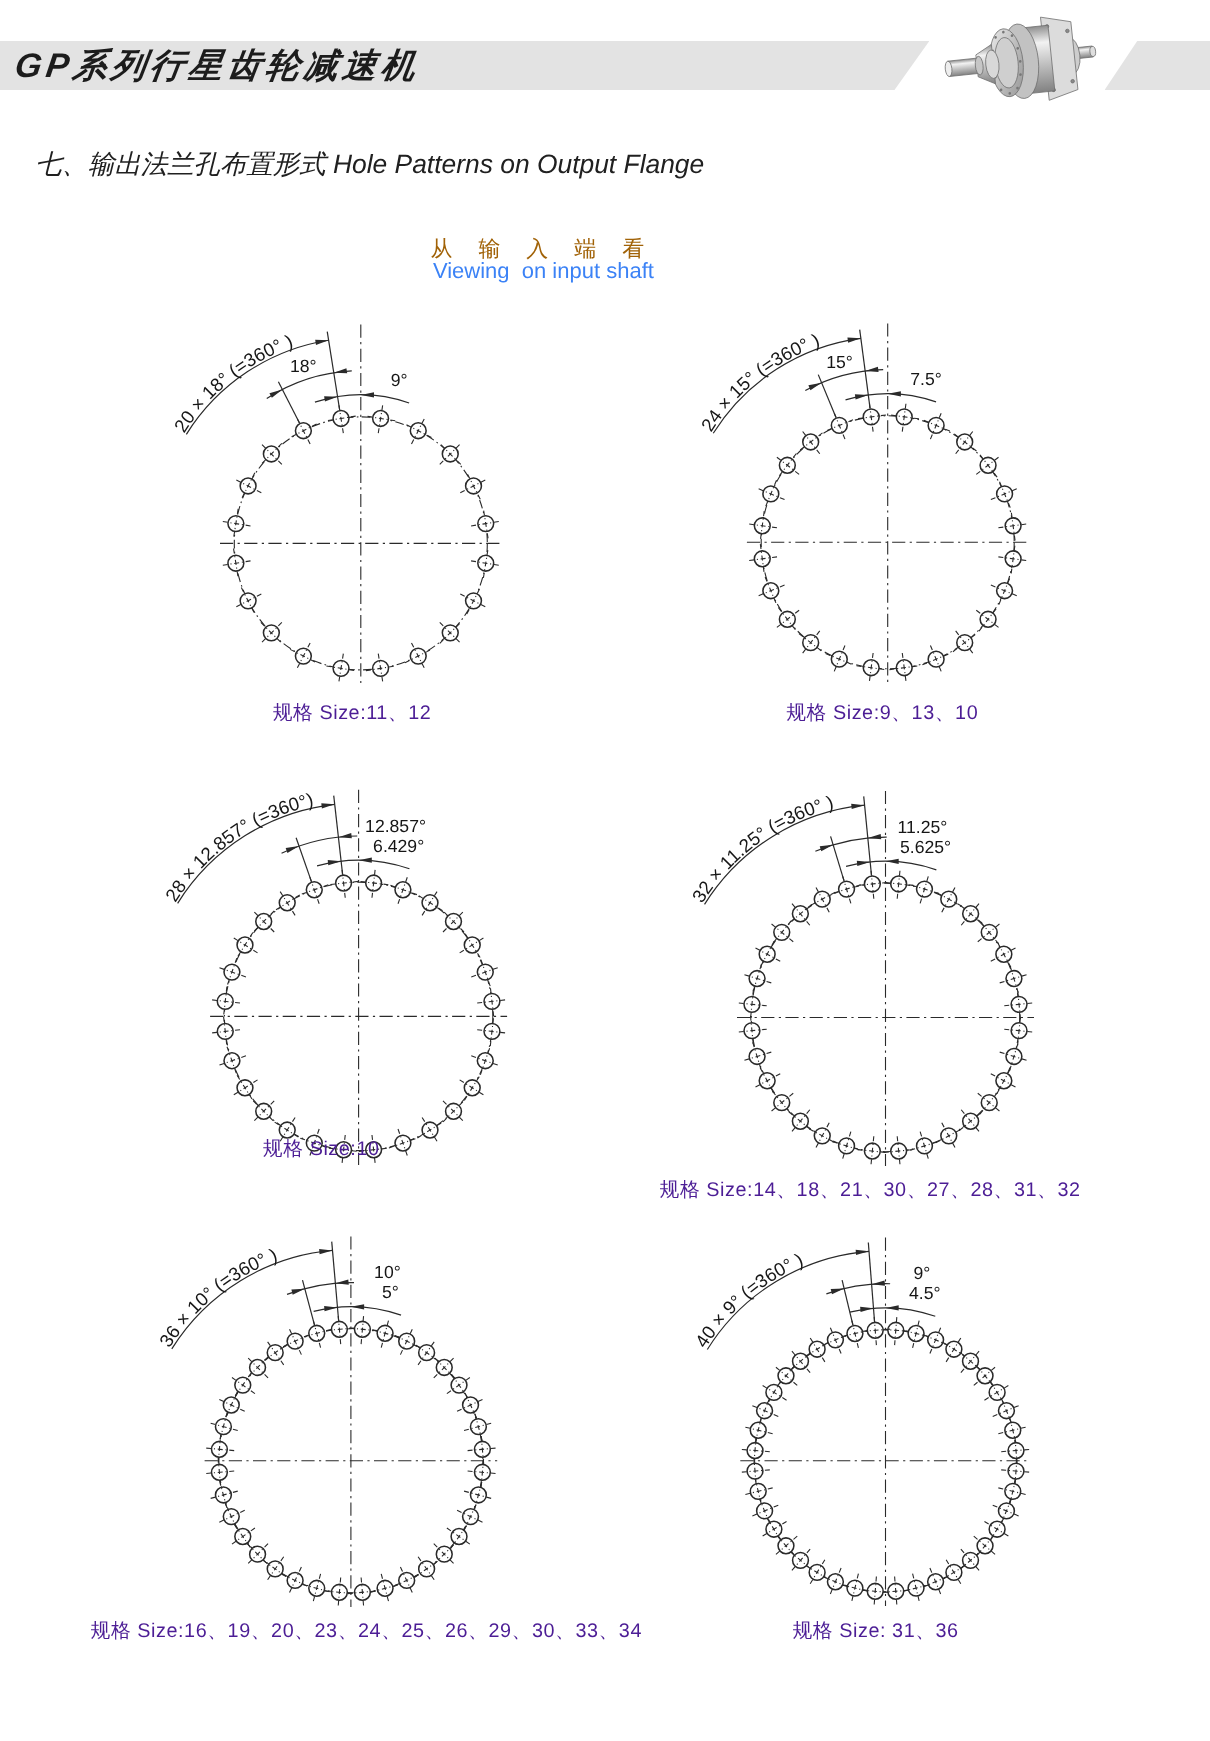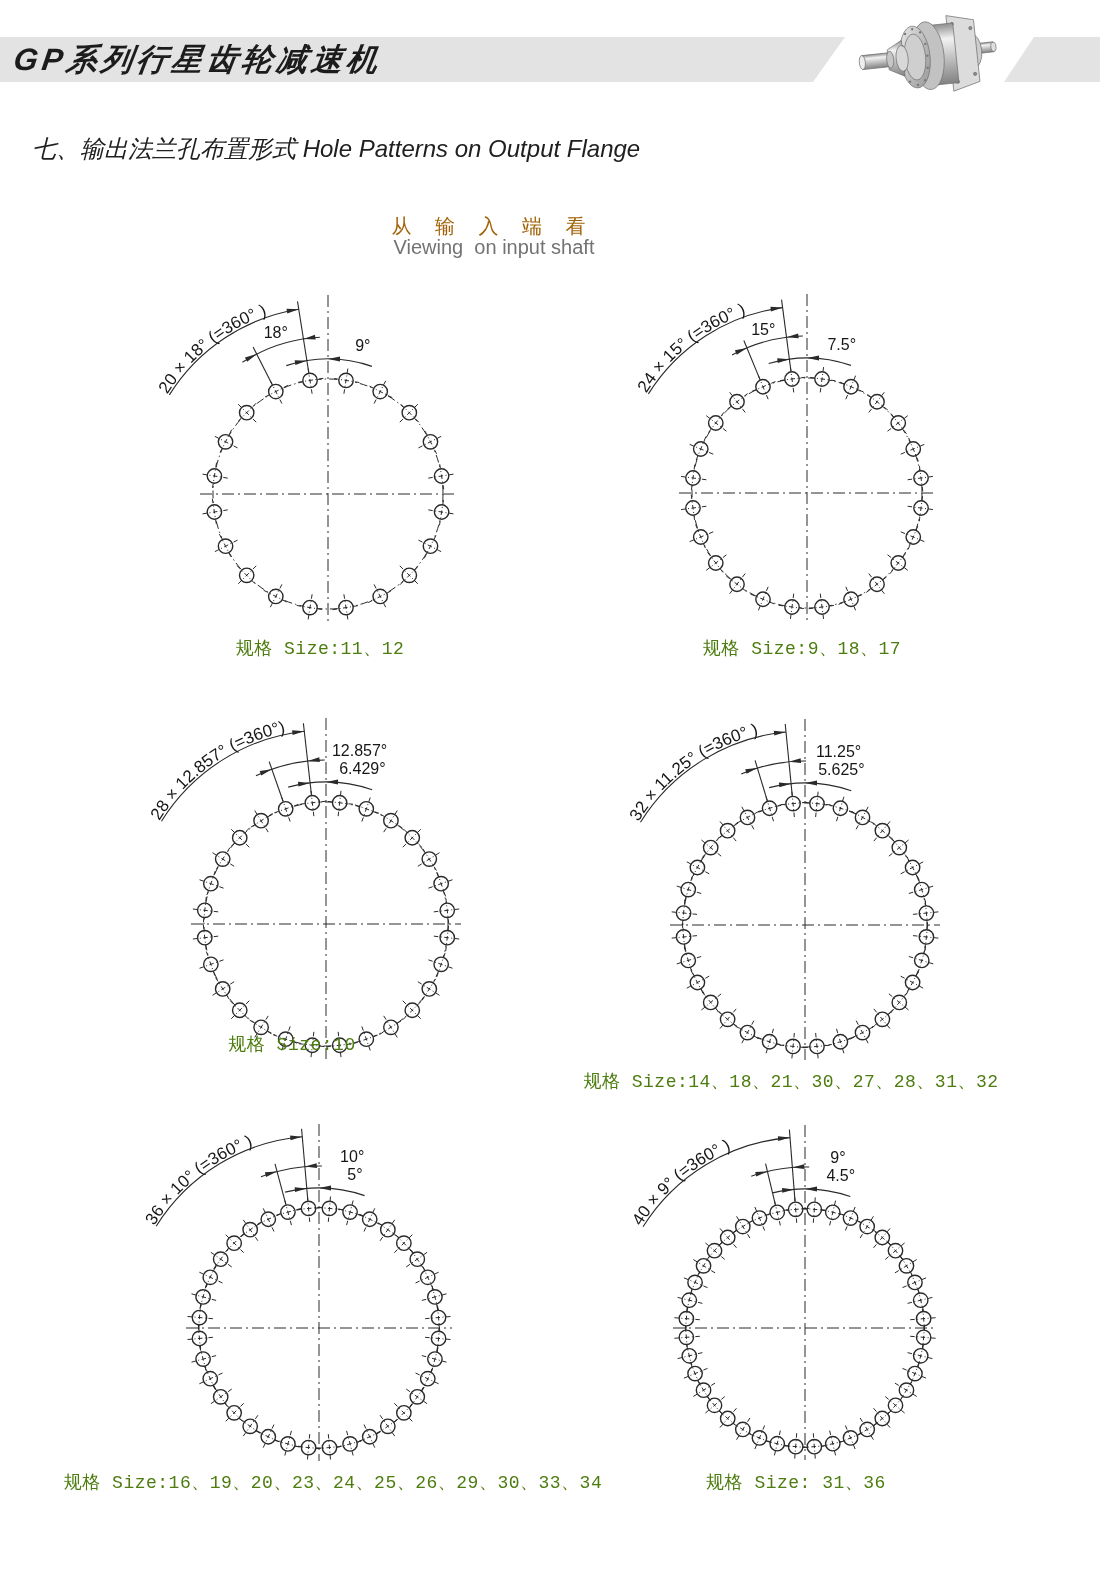--- a/index.html
+++ b/index.html
@@ -21,26 +21,26 @@
   #gear-image{position:absolute;left:850px;top:6px;}
   #section-title{
     position:absolute;left:32px;top:133px;font-size:24px;color:#202020;white-space:nowrap;font-style:italic;
   }
   #subtitle-cn{
     position:absolute;left:493px;top:213px;transform:translateX(-50%);
     font-size:20px;letter-spacing:9px;white-space:pre;color:#a16207;
   }
   #subtitle-en{
     position:absolute;left:494px;top:236px;transform:translateX(-50%);
-    font-size:20px;white-space:pre;color:#737373;text-align:center;
+    font-size:20px;white-space:pre;color:#3b82f6;text-align:center;
   }
   #diagrams-svg{position:absolute;left:0;top:0;}
   .caption{
-    position:absolute;transform:translateX(-50%);font-size:18px;color:#4d7c0f;
-    white-space:nowrap;letter-spacing:0.5px;font-family:Liberation Mono, monospace;
+    position:absolute;transform:translateX(-50%);font-size:18px;color:#4c1d95;
+    white-space:nowrap;letter-spacing:0.5px;
   }
 </style>
 </head>
 <body>
 
 <div class="band" id="band-main"></div>
 <div class="band" id="band-right"></div>
 <div id="banner-title">GP系列行星齿轮减速机</div>
 
 <svg id="gear-image" width="150" height="100" viewBox="0 0 150 100">
@@ -745,17 +745,17 @@
       <polygon points="794.0941856938296,1189.4284906110952 782.3194795187788,1192.762601360789 781.9428758592852,1187.9773981588698" fill="#2a2a2a" stroke="none"></polygon>
       <polygon points="805,1189 817,1186.6 817,1191.4" fill="#2a2a2a" stroke="none"></polygon>
       <path id="arc-label-path-5" d="M 637.8570970696034 1231.5 A 193 193 0 0 1 801.6316855576043 1135.0293948348165" stroke="none" fill="none"></path>
       <text font-size="17" fill="#161616" stroke="none"><textPath startOffset="6" href="#arc-label-path-5" xlink:href="#arc-label-path-5">40 × 9° (=360° )</textPath></text>
       <text x="838.0099562001423" y="1163.1784972635542" text-anchor="middle" font-size="16" fill="#161616" stroke="none">9°</text>
       <text x="840.7171406699536" y="1181.2274021791554" text-anchor="middle" font-size="16" fill="#161616" stroke="none">4.5°</text>
     </g>
   </svg>
 
 <div class="caption" style="left:320px;top:636px">规格 Size:11、12</div>
-<div class="caption" style="left:802px;top:636px">规格 Size:9、18、17</div>
+<div class="caption" style="left:802px;top:636px">规格 Size:9、13、10</div>
 <div class="caption" style="left:292px;top:1032px">规格 Size:10</div>
 <div class="caption" style="left:791px;top:1069px">规格 Size:14、18、21、30、27、28、31、32</div>
 <div class="caption" style="left:333px;top:1470px">规格 Size:16、19、20、23、24、25、26、29、30、33、34</div>
 <div class="caption" style="left:796px;top:1470px">规格 Size: 31、36</div>
 
 </body></html>

